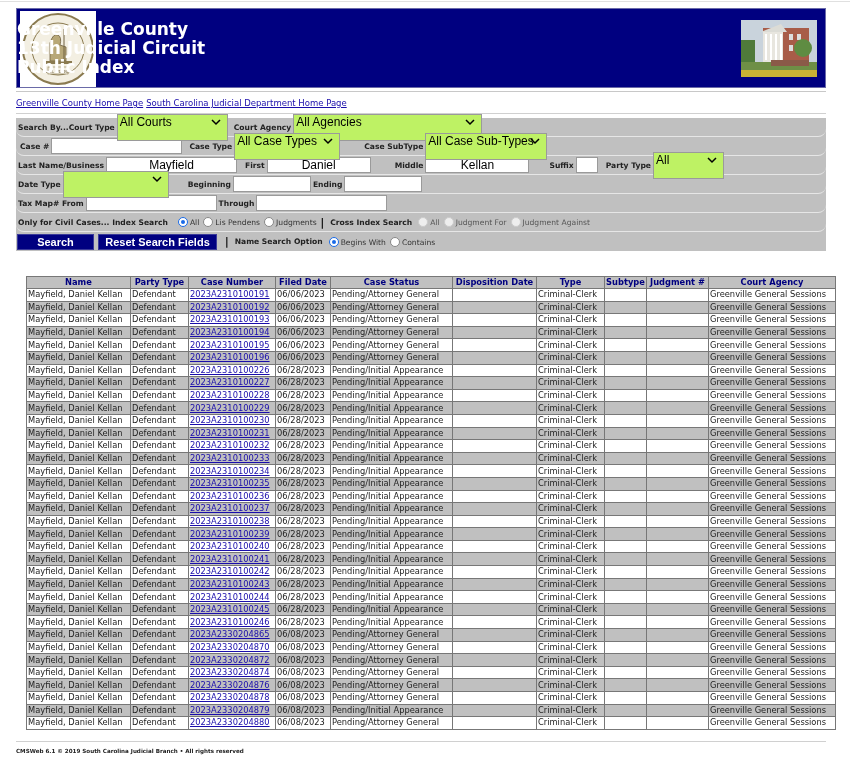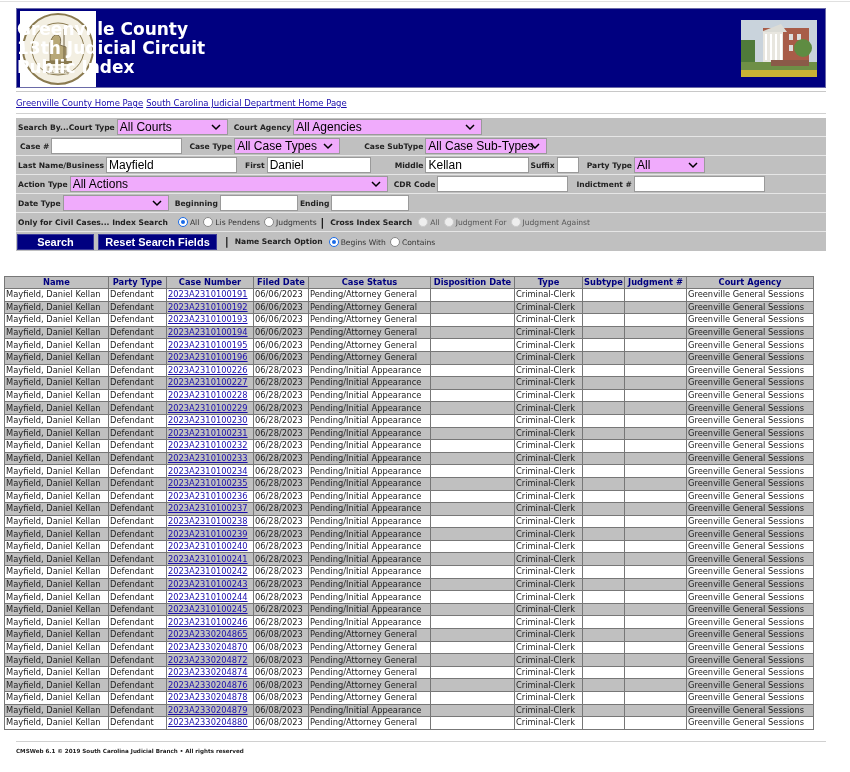--- a/index.html
+++ b/index.html
@@ -14,36 +14,36 @@
   .courthouse { position: absolute; right: 8px; top: 11px; width: 76px; height: 57px; overflow: hidden; }
   .courthouse svg { width: 76px; height: 57px; display: block; }
 
   .banner-rule { position: absolute; left: 16px; top: 91px; width: 810px; height: 1px; background: #c8c8c8; }
 
   .links { position: absolute; left: 16px; top: 98px; font-size: 8.5px; font-family: "DejaVu Sans", sans-serif; }
   .links a { color: #1a0dab; text-decoration: underline; margin-right: 3px; }
   .links-rule { position: absolute; left: 16px; top: 113px; width: 810px; height: 1px; background: #d0d0d0; }
 
   .form { position: absolute; left: 16px; top: 118px; width: 810px; background: #c0c0c0; }
-  .frow { height: 19px; border-bottom: 1px solid #e6e6e6; display: flex; align-items: center; white-space: nowrap; font-size: 8px; }
+  .frow { height: 19px; border-bottom: 1px solid #e6e6e6; display: flex; align-items: center; white-space: nowrap; font-size: 8px; border-radius: 8px; }
   .lbl { font-weight: bold; font-size: 7.6px; color: #222; margin: 0 2px 0 2px; }
-  .inp { height: 16px; background: #fff; border: 1px solid #9a9a9a; font-family: "Liberation Sans", sans-serif; font-size: 12px; padding: 0 2px; line-height: 14px; color: #000; overflow: hidden; }
-  .sel { position: relative; height: 16px; background: #f0abfc; border: 1px solid #9a9a9a; font-family: "Liberation Sans", sans-serif; font-size: 12px; padding: 0 2px; line-height: 14px; color: #000; }
+  .inp { height: 16px; background: #fff; border: 1px solid #9a9a9a; font-family: "Liberation Sans", sans-serif; font-size: 12px; padding: 0 2px; line-height: 14px; color: #000; overflow: hidden; text-align: center; }
+  .sel { position: relative; height: 27px; background: #bef264; border: 1px solid #9a9a9a; font-family: "Liberation Sans", sans-serif; font-size: 12px; padding: 0 2px; line-height: 14px; color: #000; }
   .sel .chev { position: absolute; right: 5px; top: 1px; width: 12px; height: 12px; }
   .radio { display: inline-block; width: 10px; height: 10px; border-radius: 50%; border: 1px solid #888; background: #fff; vertical-align: middle; margin: 0 2px 0 4px; position: relative; }
   .radio.on { border-color: #1a6be8; }
   .radio.on::after { content: ""; position: absolute; left: 2px; top: 2px; width: 4px; height: 4px; border-radius: 50%; background: #1a6be8; }
   .radio.dis { border-color: #ccc; background: #eee; }
   .ropt { font-size: 7.6px; color: #333; }
   .ropt.dis { color: #555; }
   .sep { font-weight: bold; font-size: 10px; margin: 0 4px; }
 
   .btn { height: 16px; background: #000080; color: #fff; font-family: "Liberation Sans", sans-serif; font-weight: bold; font-size: 11px; border: 1px solid #3a3a9a; display: flex; align-items: center; justify-content: center; }
 
-  .results { position: absolute; left: 4px; top: 276px; width: 810px; border-collapse: collapse; font-family: "DejaVu Sans", sans-serif; }
+  .results { position: absolute; left: 26px; top: 276px; width: 810px; border-collapse: collapse; font-family: "DejaVu Sans", sans-serif; }
   .results th { background: #c0c0c0; color: #000080; font-size: 8.3px; font-weight: bold; height: 12px; padding: 0 1px; border: 1px solid #777; text-align: center; white-space: nowrap; line-height: 11px; }
   .results td { font-size: 8.3px; height: 12.6px; padding: 0 1px; border: 1px solid #777; white-space: nowrap; line-height: 11px; color: #222; }
   .results tr.alt td { background: #c0c0c0; }
   .results a { color: #1a0dab; text-decoration: underline; }
 
   .footer-rule { position: absolute; left: 16px; top: 741px; width: 810px; height: 1px; background: #d0d0d0; }
   .footer { position: absolute; left: 16px; top: 748px; font-size: 5.6px; font-weight: bold; color: #222; }
 </style>
 </head>
 <body>
@@ -134,59 +134,52 @@
     </div>
   </div>
 
   <div class="frow">
     <span class="lbl">Last Name/Business</span>
     <div class="inp" style="width:131px">Mayfield</div>
     <span class="lbl" style="margin-left:8px">First</span>
     <div class="inp" style="width:104px">Daniel</div>
     <span class="lbl" style="margin-left:24px">Middle</span>
     <div class="inp" style="width:104px">Kellan</div>
-    <span class="lbl" style="margin-left:1px">Suffix</span>
+    <span class="lbl" style="margin-left:20px">Suffix</span>
     <div class="inp" style="width:22px"></div>
     <span class="lbl" style="margin-left:8px">Party Type</span>
     <div class="sel" style="width:71px">
       <span>All</span>
       <svg class="chev" viewBox="0 0 12 12">
           <polyline points="2,4 6,8 10,4" fill="none" stroke="#000" stroke-width="1.5"></polyline>
         </svg>
     </div>
   </div>
 
-  <div class="frow">
-    <span class="lbl">Action Type</span>
-    <div class="sel" style="width:318px">
-      <span>All Actions</span>
-      <svg class="chev" viewBox="0 0 12 12">
-          <polyline points="2,4 6,8 10,4" fill="none" stroke="#000" stroke-width="1.5"></polyline>
-        </svg>
-    </div>
-    <span class="lbl" style="margin-left:6px">CDR Code</span>
-    <div class="inp" style="width:131px"></div>
-    <span class="lbl" style="margin-left:8px">Indictment #</span>
-    <div class="inp" style="width:131px"></div>
-  </div>
 
   <div class="frow">
     <span class="lbl">Date Type</span>
     <div class="sel" style="width:106px">
       <span></span>
       <svg class="chev" viewBox="0 0 12 12">
           <polyline points="2,4 6,8 10,4" fill="none" stroke="#000" stroke-width="1.5"></polyline>
         </svg>
     </div>
-    <span class="lbl" style="margin-left:6px">Beginning</span>
+    <span class="lbl" style="margin-left:19px">Beginning</span>
     <div class="inp" style="width:78px"></div>
     <span class="lbl" style="">Ending</span>
     <div class="inp" style="width:78px"></div>
   </div>
 
+  <div class="frow">
+    <span class="lbl">Tax Map# From</span>
+    <div class="inp" style="width:131px"></div>
+    <span class="lbl" style="margin-left:2px">Through</span>
+    <div class="inp" style="width:131px"></div>
+  </div>
 
   <div class="frow">
     <span class="lbl">Only for Civil Cases... Index Search</span>
     <span style="margin-left:4px"><span class="radio on"></span><span class="ropt">All</span></span>
     <span><span class="radio"></span><span class="ropt">Lis Pendens</span></span>
     <span><span class="radio"></span><span class="ropt">Judgments</span></span>
     <span class="sep">|</span>
     <span class="lbl">Cross Index Search</span>
     <span><span class="radio dis"></span><span class="ropt dis">All</span></span>
     <span><span class="radio dis"></span><span class="ropt dis">Judgment For</span></span>

